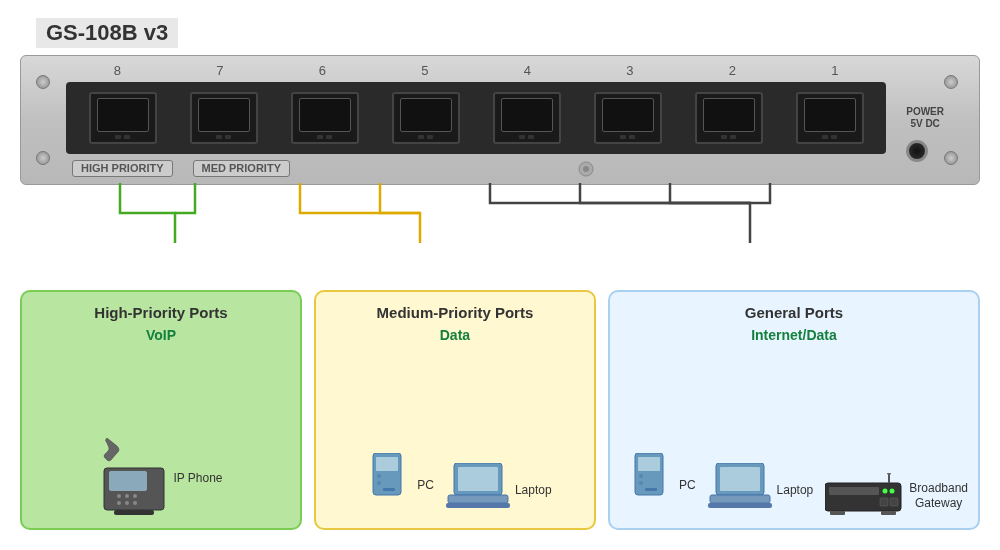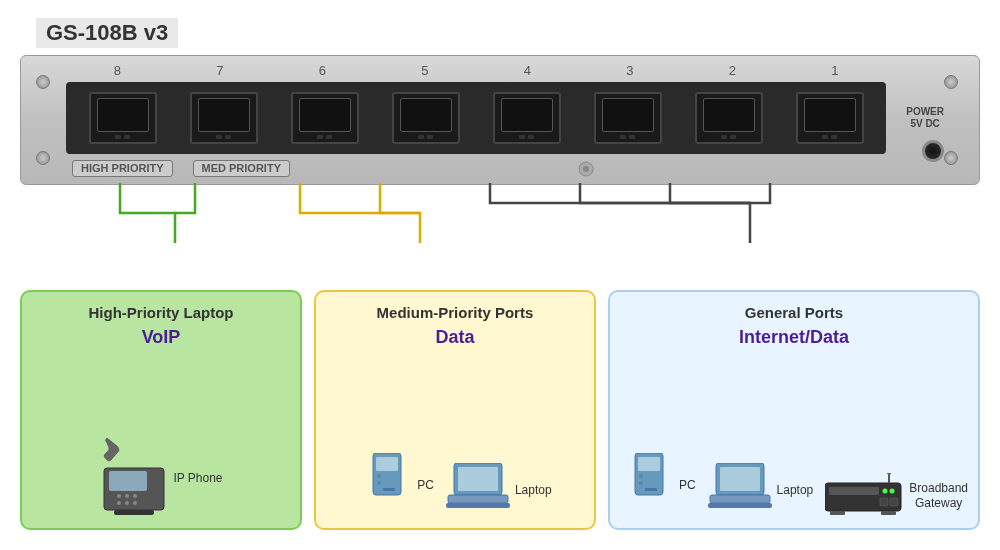--- a/index.html
+++ b/index.html
@@ -152,21 +152,21 @@
       margin-left: 2px;
     }
 
     .priority-label.med {
       margin-left: 20px;
     }
 
     .switch-right-section {
       display: flex;
       flex-direction: column;
-      align-items: flex-end;
+      align-items: flex-start;
       padding-left: 10px;
       gap: 10px;
       margin-top: 28px;
     }
 
     .power-label {
       font-size: 10px;
       font-weight: bold;
       color: #444;
       text-align: center;
@@ -226,23 +226,23 @@
 
     .section-title {
       font-size: 15px;
       font-weight: bold;
       color: #333;
       margin-bottom: 6px;
       text-align: center;
     }
 
     .section-subtitle {
-      font-size: 18px;
+      font-size: 14px;
       font-weight: bold;
-      color: #4c1d95;
+      color: #15803d;
       margin-bottom: 4px;
     }
 
     .devices-row {
       display: flex;
       gap: 12px;
       align-items: flex-end;
       justify-content: center;
       flex: 1;
     }
@@ -377,21 +377,21 @@
     <polyline points="470,0 470,20 730,20 730,60" fill="none" stroke="#444" stroke-width="2.5"></polyline>
     <polyline points="560,0 560,20 730,20" fill="none" stroke="#444" stroke-width="2.5"></polyline>
     <polyline points="650,0 650,20 730,20" fill="none" stroke="#444" stroke-width="2.5"></polyline>
     <polyline points="750,0 750,20 730,20" fill="none" stroke="#444" stroke-width="2.5"></polyline>
   </svg>
 </div>
 
 <div class="sections-container">
 
   <div class="section high-priority">
-    <div class="section-title">High-Priority Laptop</div>
+    <div class="section-title">High-Priority Ports</div>
     <div class="section-subtitle">VoIP</div>
     <div class="devices-row">
       <div class="device">
 
         <svg width="70" height="80" viewBox="0 0 70 80">
 
           <rect x="5" y="30" width="60" height="42" rx="3" fill="#555" stroke="#333" stroke-width="1"></rect>
 
           <rect x="10" y="33" width="38" height="20" rx="2" fill="#8aaabb"></rect>
 

